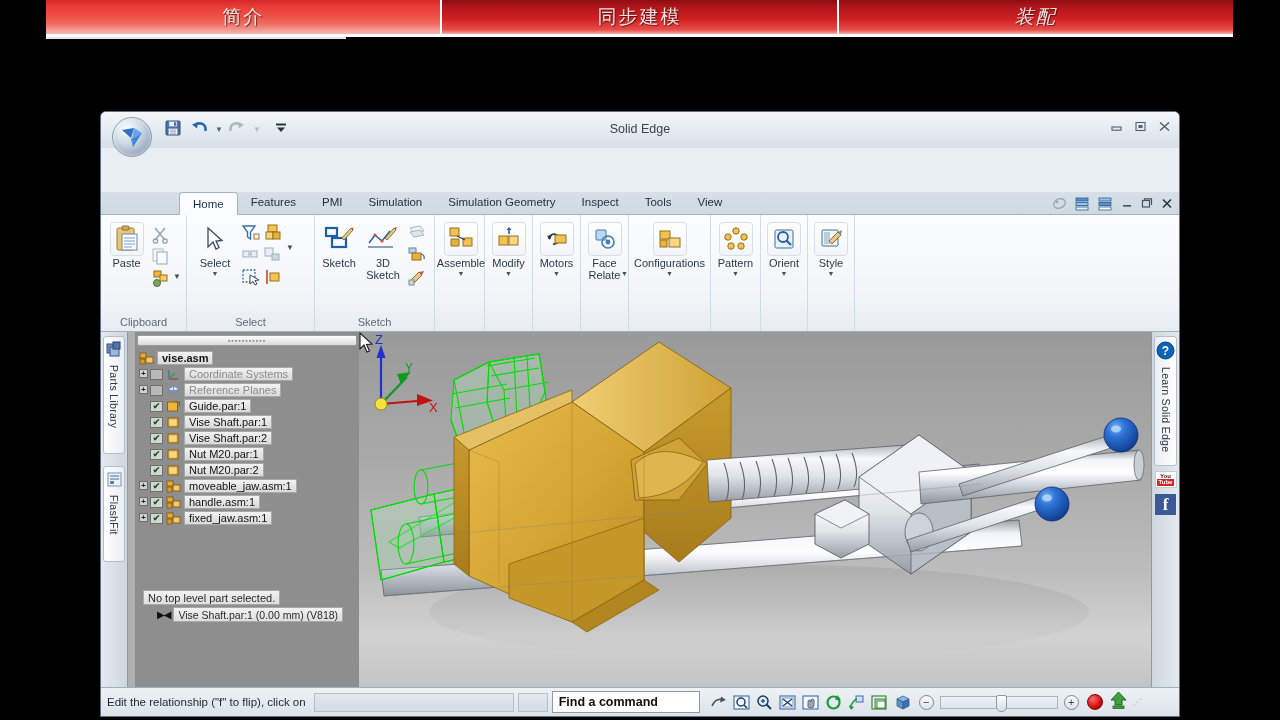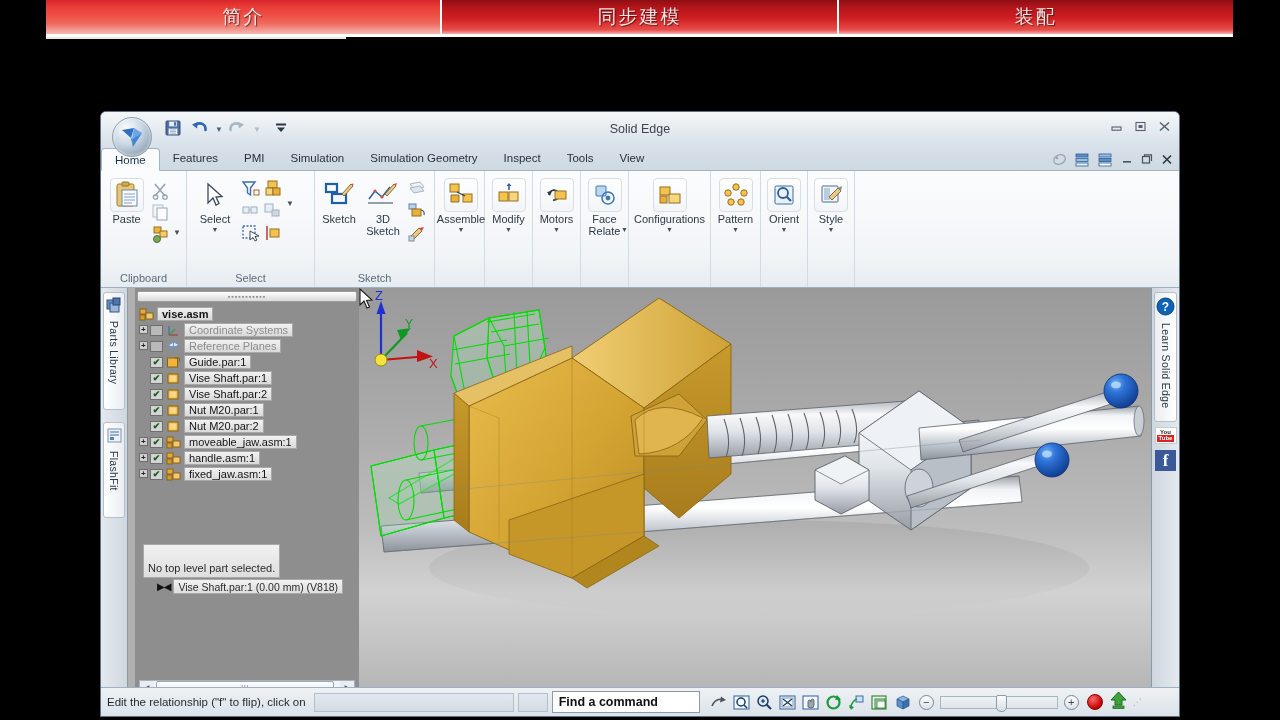--- a/index.html
+++ b/index.html
@@ -22,21 +22,21 @@
     flex: 1 1 0;
     position: relative;
     display: flex; align-items: center; justify-content: center;
     color: #f1e2e2;
     font-size: 19px;
     letter-spacing: 2px;
     text-shadow: 1px 1px 1px rgba(0,0,0,.55);
     border-right: 2px solid #ffffff;
     background: linear-gradient(to bottom, #8d0d13 0%, #b3161b 22%, #d01f22 55%, #e84f4a 88%, #f3b0ad 100%);
   }
-  .banner-tab:last-child { border-right: none; }
+  .banner-tab:last-child { border-right: none; font-style: italic; }
   .banner-tab.active {
     background: linear-gradient(to bottom, #d6252a 0%, #e83b35 18%, #ef4e44 45%, #f06b60 70%, #f4b9b2 100%);
   }
   .banner-underline {
     position: absolute; left: 46px; top: 34px; width: 1187px; height: 3px;
     background: #ffffff;
   }
   .banner-underline2 {
     position: absolute; left: 46px; top: 37px; width: 300px; height: 2px;
     background: #e8e8e8;
@@ -76,21 +76,22 @@
     text-align: center; font-size: 12.5px; color: #3b4450;
   }
   .win-btns { position: absolute; right: 8px; top: 9px; display: flex; gap: 11px; color: #4a5562; font-size: 12px; }
   .win-btns span { cursor: default; }
 
   
   .ribbon-tabs {
     position: relative; height: 23px;
     background: linear-gradient(to bottom, #d7e0e8 0%, #cfd9e2 100%);
     border-bottom: 1px solid #a6b4c2;
-    display: flex; align-items: flex-end;
+    padding-left: 78px;
+    display: flex; align-items: flex-end; margin-top: 44px;
   }
   .rtab {
     font-size: 11.5px; color: #26313d;
     padding: 3px 13px 4px 13px; height: 23px;
     line-height: 16px;
     white-space: nowrap;
   }
   .rtab.active {
     background: #fbfcfd;
     border: 1px solid #a6b4c2; border-bottom: 1px solid #fbfcfd;
@@ -202,21 +203,21 @@
     color: #141414; white-space: nowrap;
   }
   .tlabel.dim { color: #8c8c8c; }
   .tree-status {
     position: absolute; left: 8px; top: 256px; width: 210px;
   }
   .ts-line1 {
     display: inline-block;
     background: linear-gradient(to bottom,#f2f2f2,#dedede);
     border: 1px solid #a8a8a8;
-    font-size: 11px; color: #2b2b2b; padding: 16px 4px; height: 15px; line-height: 14px;
+    font-size: 11px; color: #2b2b2b; padding: 0 4px; height: 15px; line-height: 14px;
   }
   .ts-line2 { display: flex; align-items: center; margin-top: 1px; padding-left: 14px; }
   .ts-flip { font-size: 10px; color: #111; margin-right: 3px; letter-spacing: -1px; }
   .ts-box {
     background: linear-gradient(to bottom,#f2f2f2,#dedede);
     border: 1px solid #a8a8a8;
     font-size: 10.5px; color: #2b2b2b; padding: 0 4px; height: 15px; line-height: 14px;
     white-space: nowrap;
   }
   .tree-hscroll {

